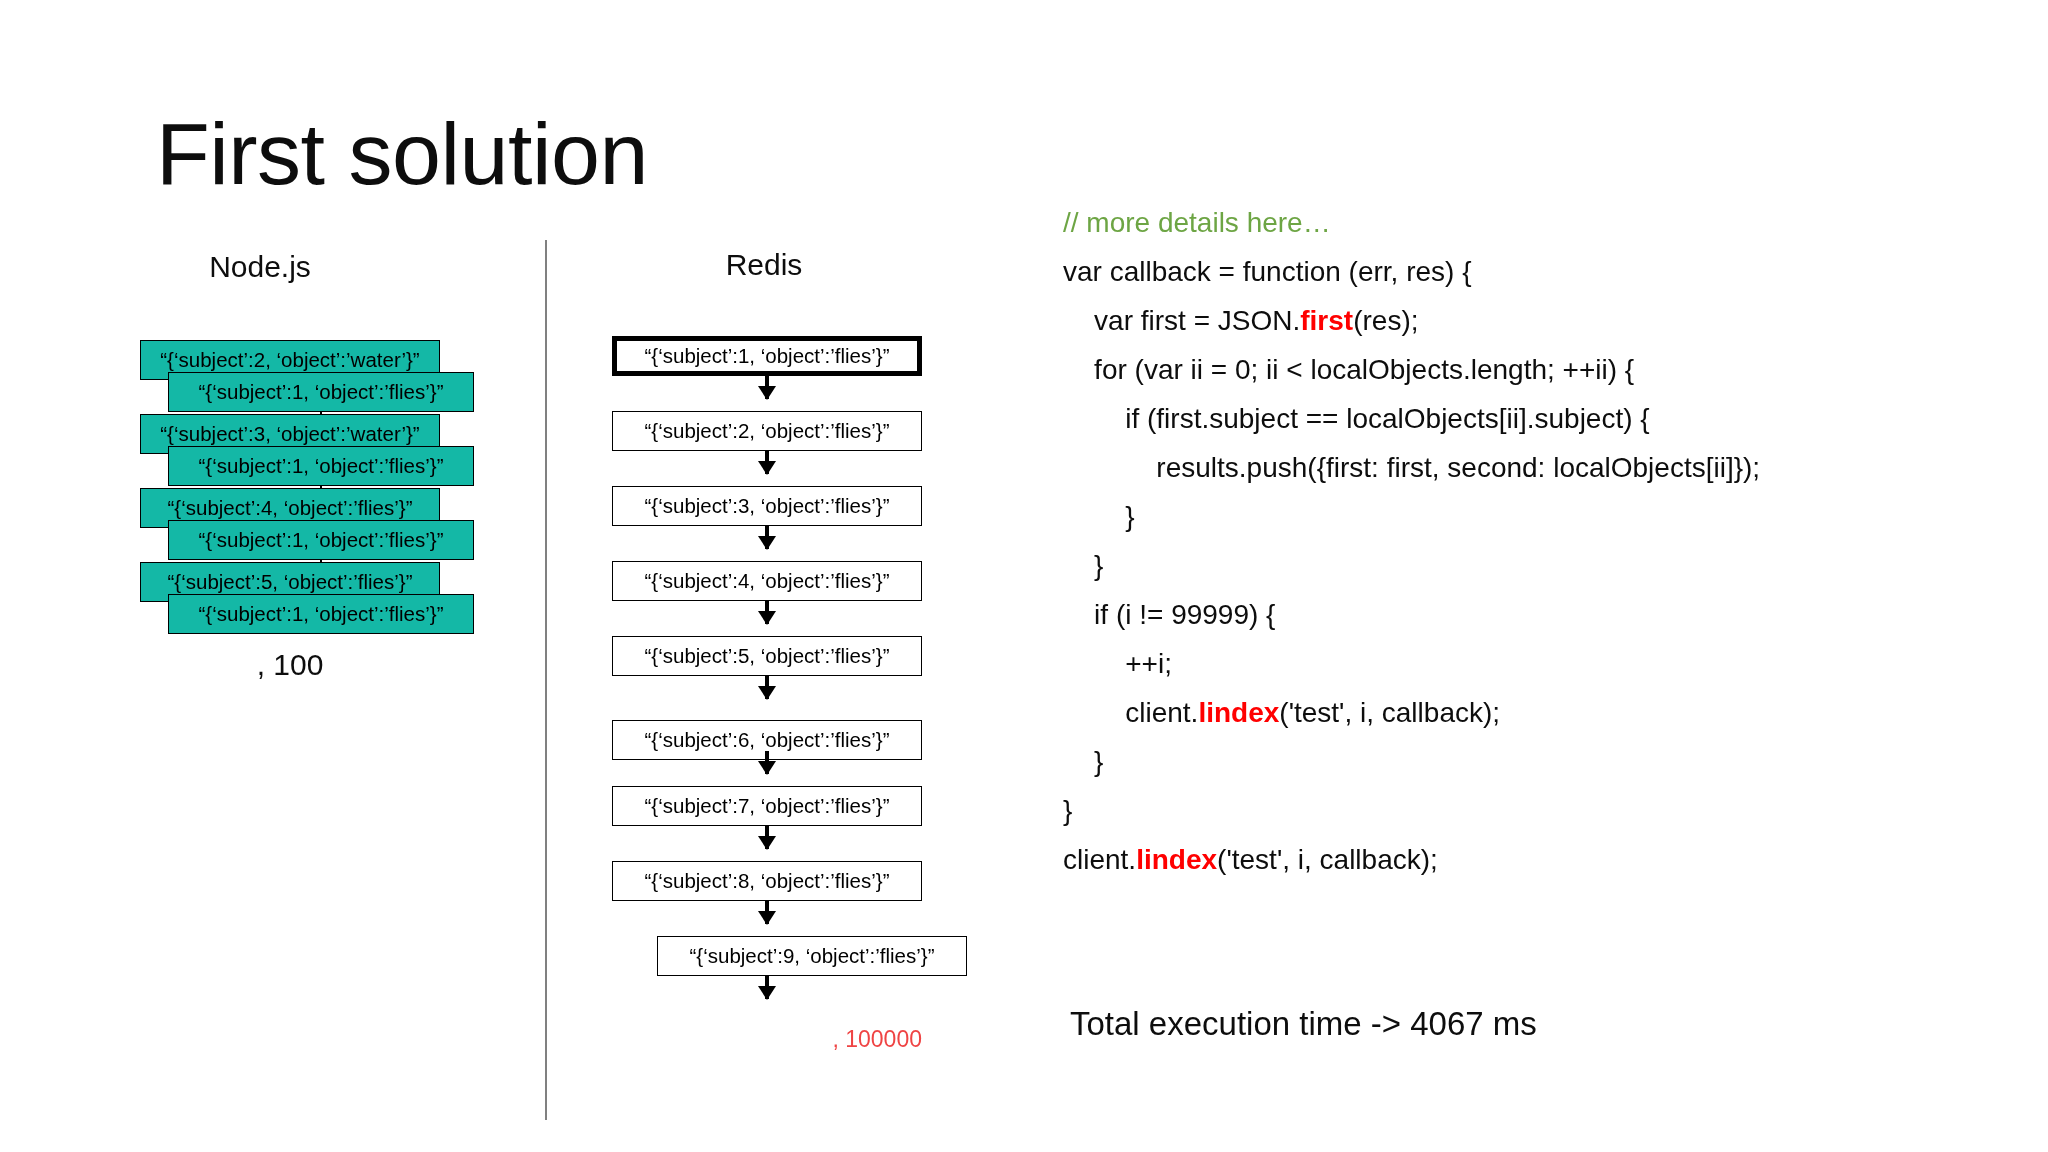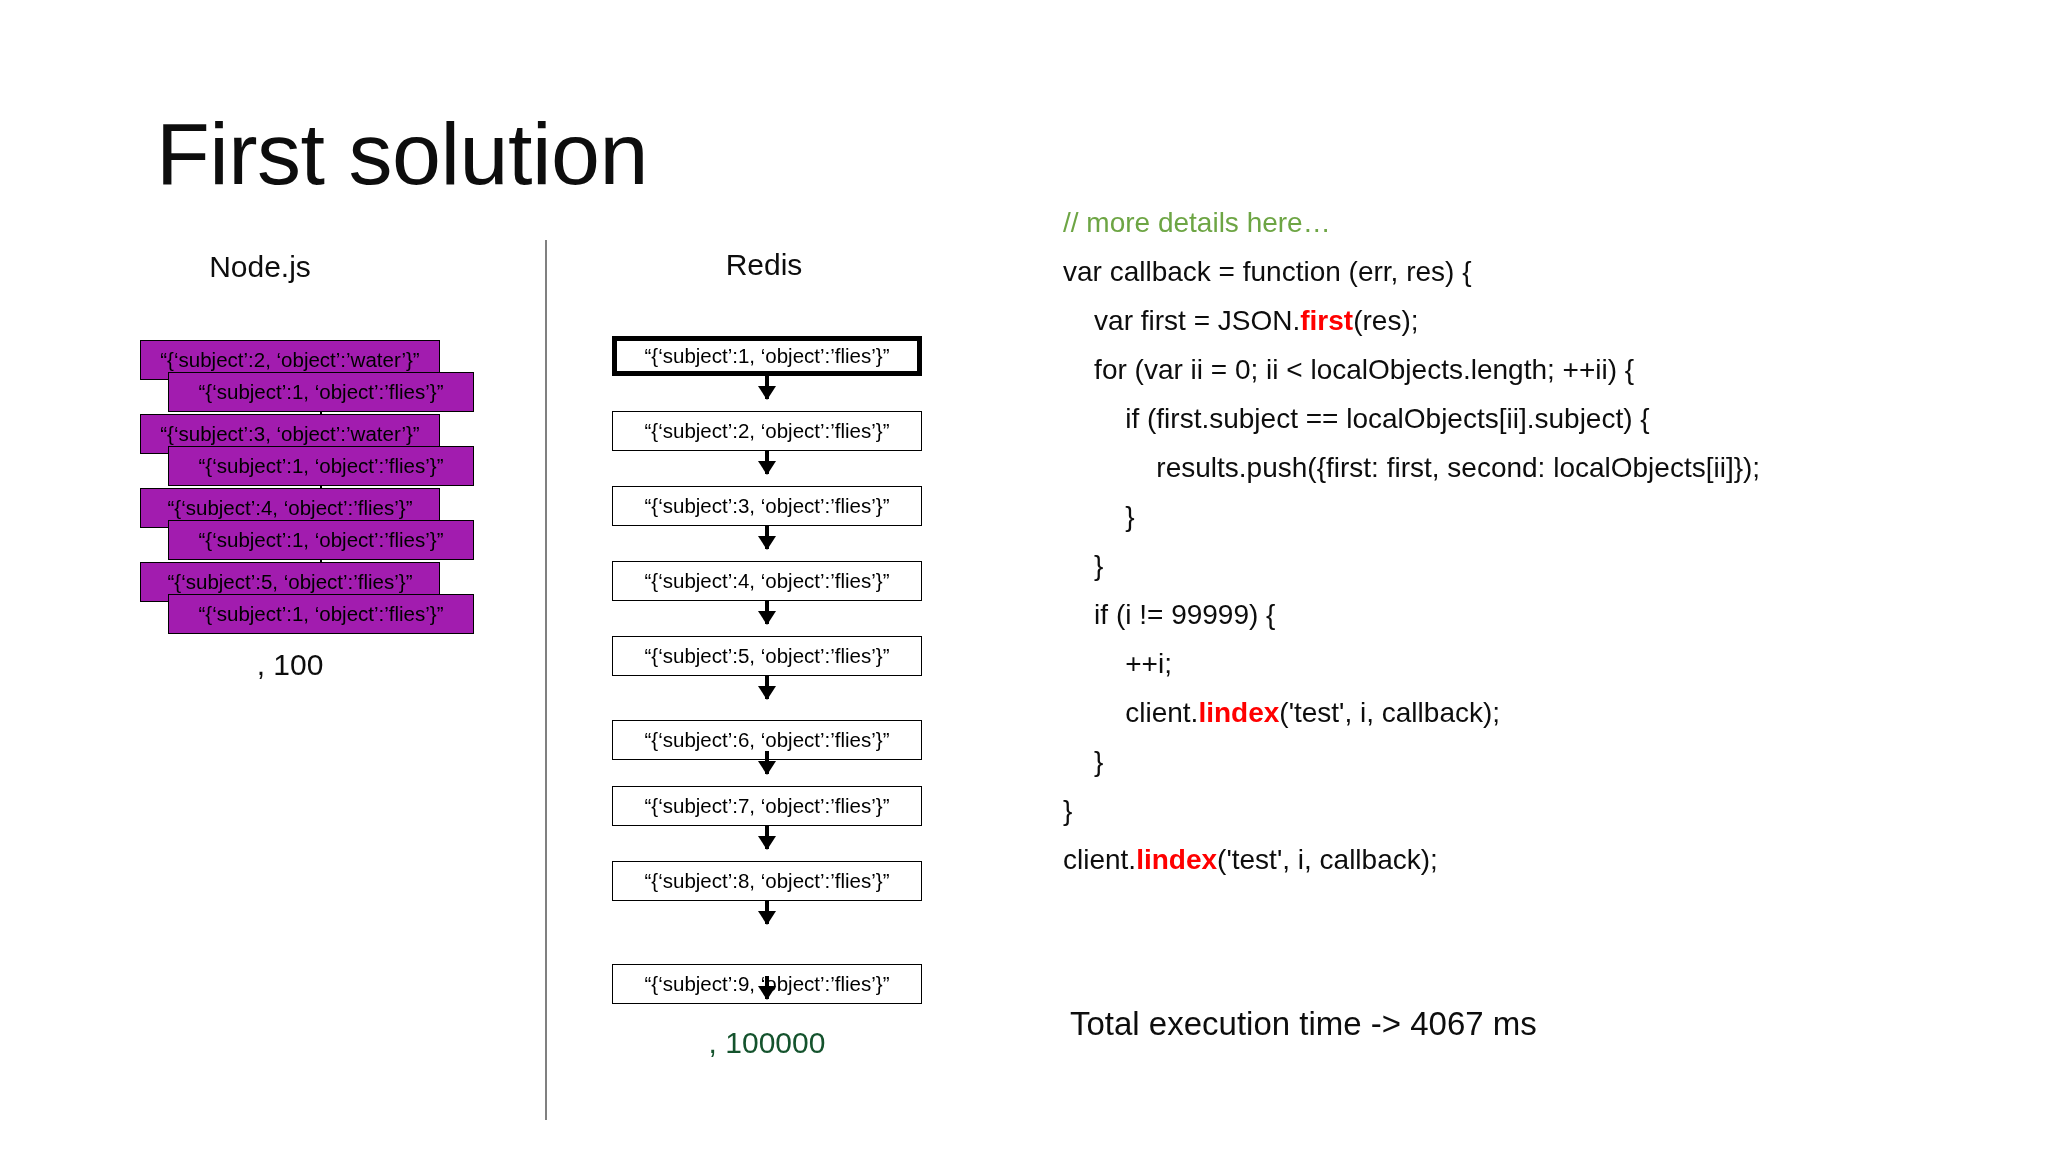--- a/index.html
+++ b/index.html
@@ -61,21 +61,21 @@
 
   
   #nodejs-stack {
     position: absolute;
     left: 0;
     top: 0;
   }
   .np-box {
     position: absolute;
     box-sizing: border-box;
-    background: #a21caf;
+    background: #14b8a6;
     border: 1.6px solid #000000;
     height: 40px;
     line-height: 37px;
     font-size: 20.5px;
     color: #000000;
     text-align: center;
     white-space: nowrap;
     overflow: visible;
   }
   .np-back {
@@ -146,23 +146,23 @@
     height: 0;
     border-left: 9px solid transparent;
     border-right: 9px solid transparent;
     border-top: 14px solid #000000;
   }
   #redis-count {
     position: absolute;
     left: 612px;
     top: 1026px;
     width: 310px;
-    text-align: center;
-    font-size: 30px;
-    color: #14532d;
+    text-align: right;
+    font-size: 23px;
+    color: #ef4444;
     white-space: nowrap;
   }
 
   
   #code-block {
     position: absolute;
     left: 1063px;
     top: 198px;
     width: 940px;
   }
@@ -223,21 +223,21 @@
     <div class="rd-box" style="top: 561px;">“{‘subject’:4, ‘object’:’flies’}”</div>
     <div class="rd-arrow" style="top: 601px; height: 23px;"></div>
     <div class="rd-box" style="top: 636px;">“{‘subject’:5, ‘object’:’flies’}”</div>
     <div class="rd-arrow" style="top: 676px; height: 23px;"></div>
     <div class="rd-box" style="top: 711px; margin-top: 9px;">“{‘subject’:6, ‘object’:’flies’}”</div>
     <div class="rd-arrow" style="top: 751px; height: 23px;"></div>
     <div class="rd-box" style="top: 786px;">“{‘subject’:7, ‘object’:’flies’}”</div>
     <div class="rd-arrow" style="top: 826px; height: 23px;"></div>
     <div class="rd-box" style="top: 861px;">“{‘subject’:8, ‘object’:’flies’}”</div>
     <div class="rd-arrow" style="top: 901px; height: 23px;"></div>
-    <div class="rd-box" style="top: 964px;">“{‘subject’:9, ‘object’:’flies’}”</div>
+    <div class="rd-box" style="top: 936px; margin-left: 45px;">“{‘subject’:9, ‘object’:’flies’}”</div>
     <div class="rd-arrow" style="top: 976px; height: 23px;"></div>
   </div>
 <div id="redis-count">, 100000</div>
 
 <div id="code-block">
     <div class="code-line comment">// more details here…</div>
     <div class="code-line">var callback = function (err, res) {</div>
     <div class="code-line">    var first = JSON.<span class="kw">first</span>(res);</div>
     <div class="code-line">    for (var ii = 0; ii &lt; localObjects.length; ++ii) {</div>
     <div class="code-line">        if (first.subject == localObjects[ii].subject) {</div>

